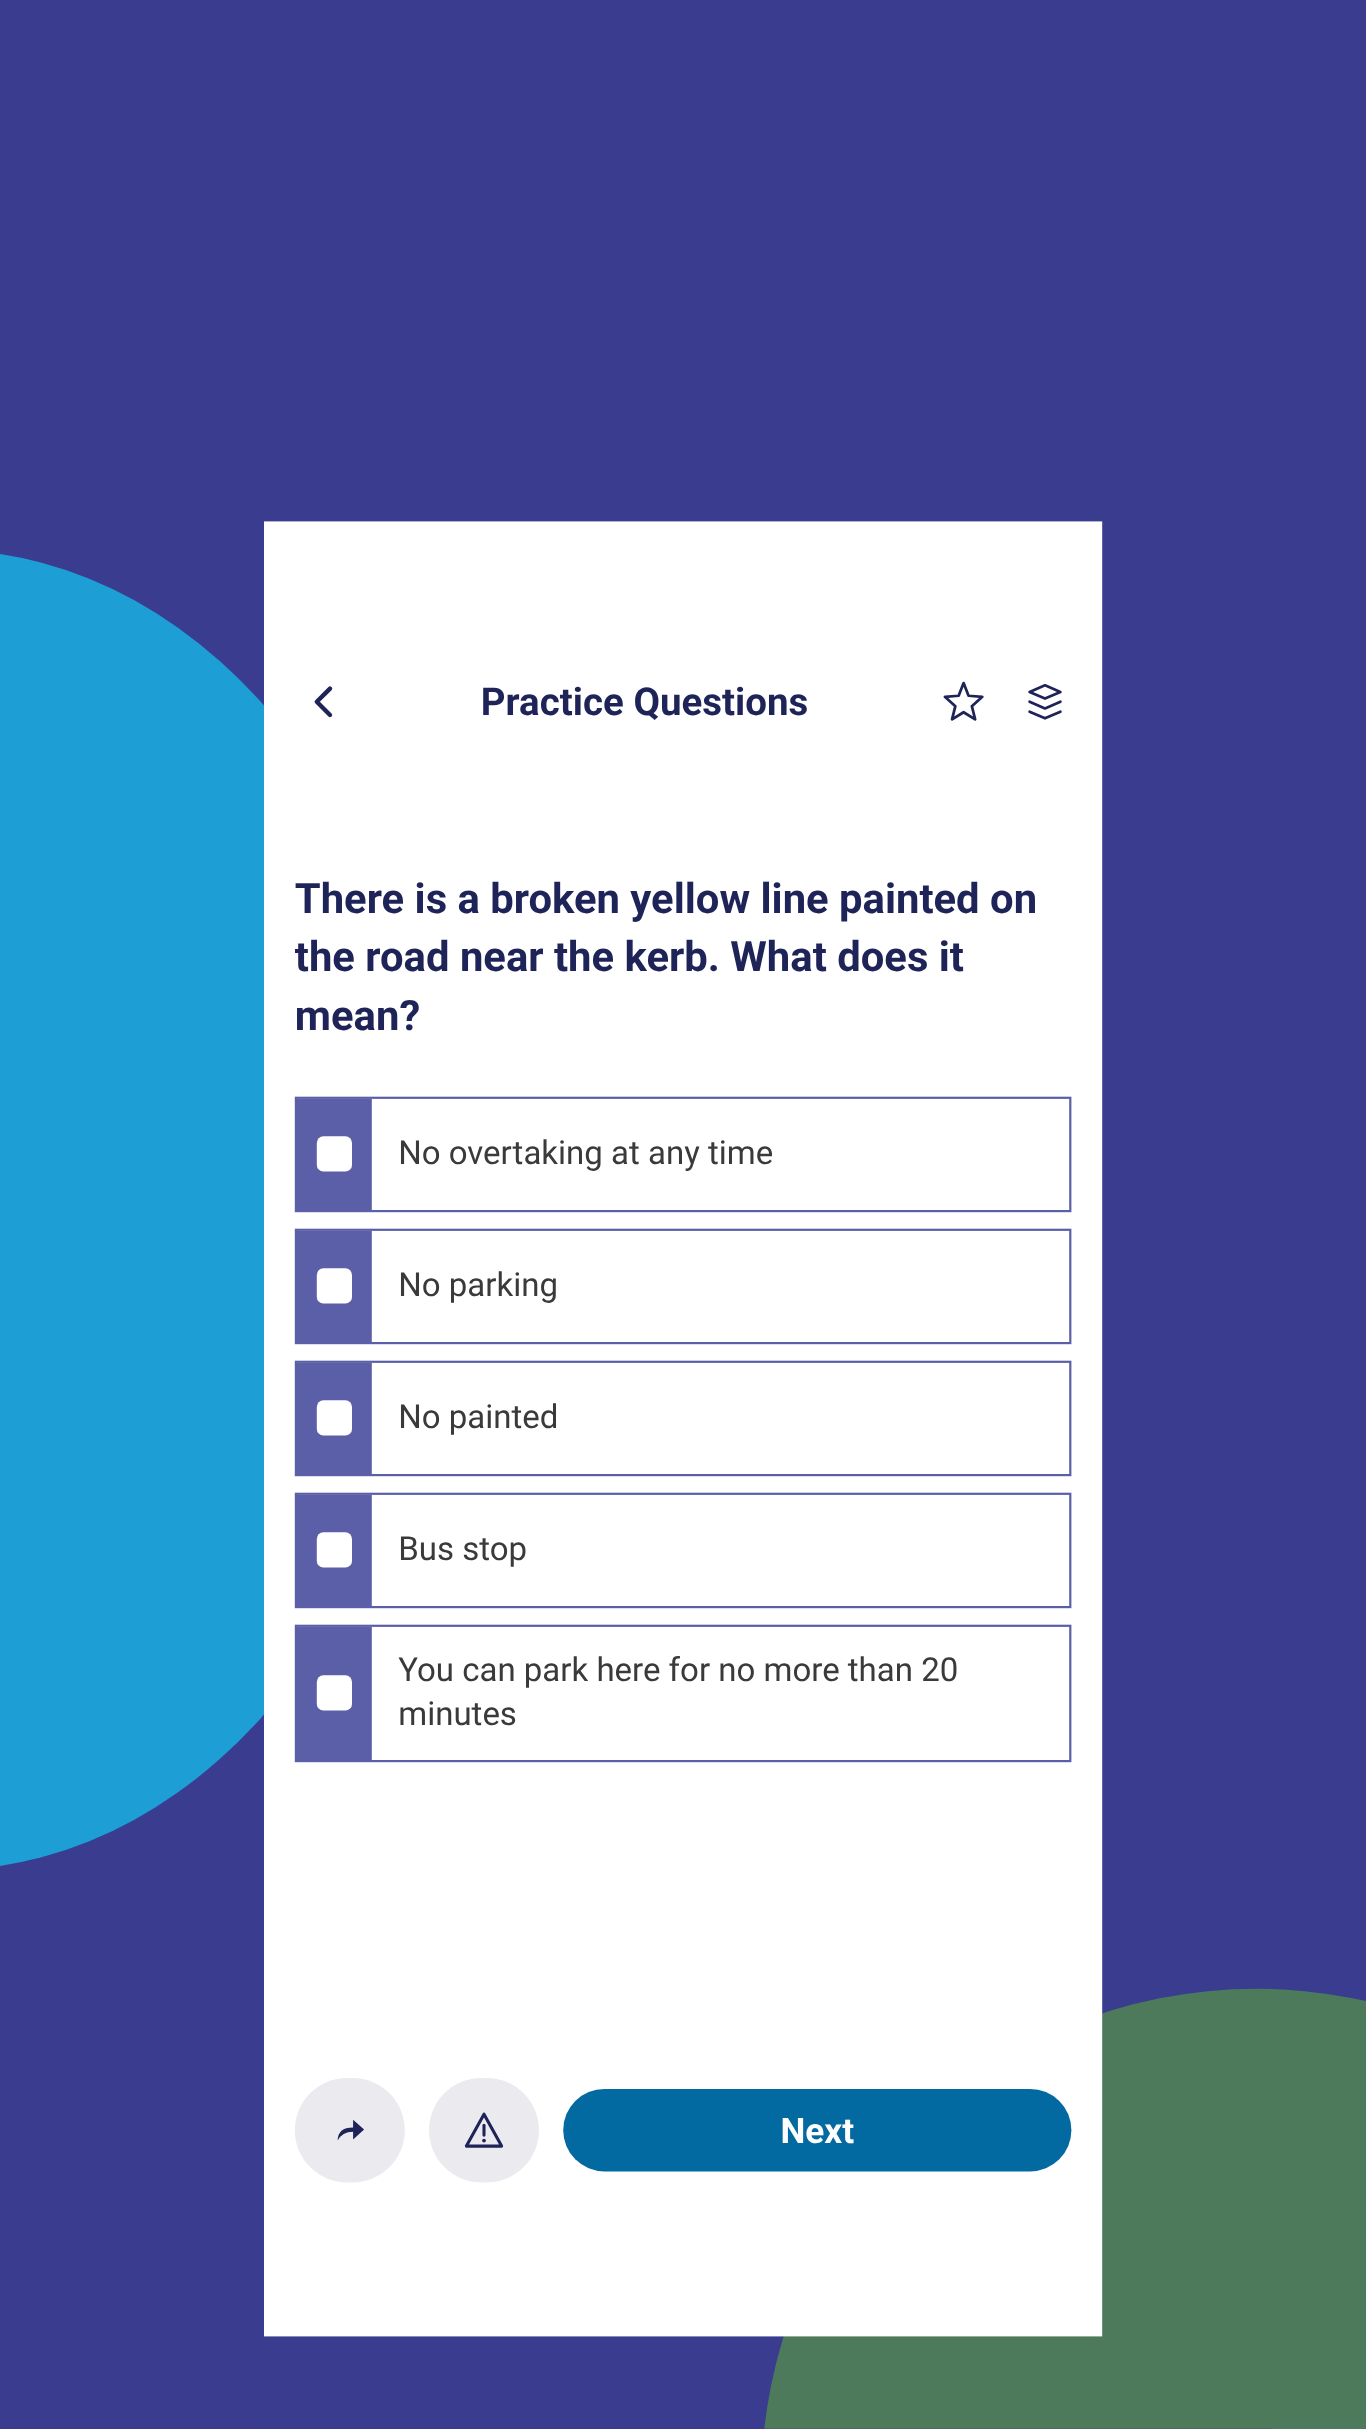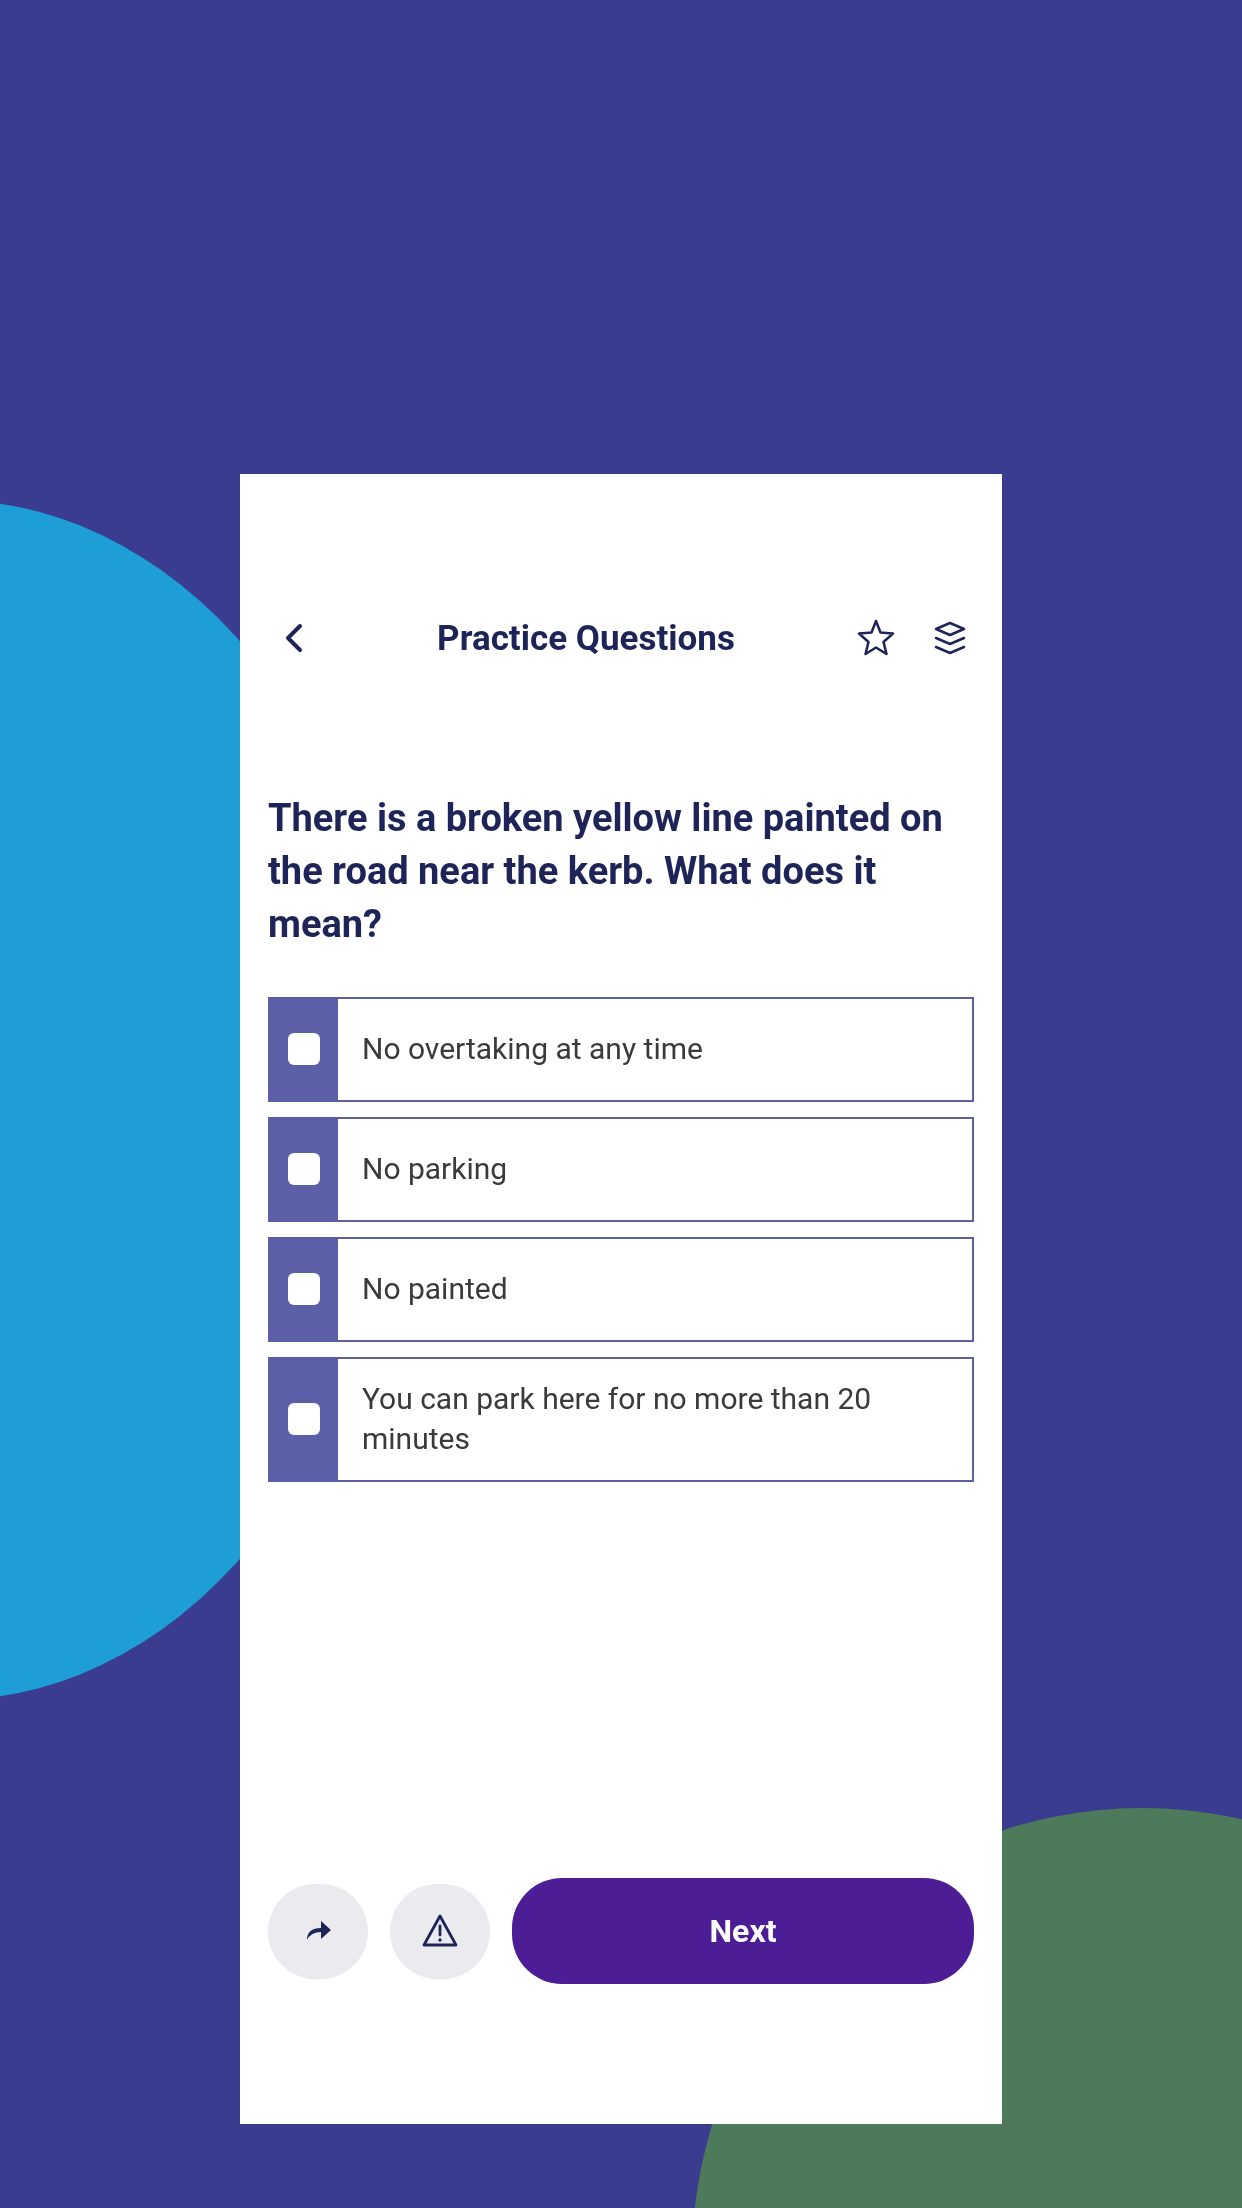--- a/index.html
+++ b/index.html
@@ -151,22 +151,22 @@
       background: #ebebef;
       border-radius: 50px;
       display: flex;
       align-items: center;
       justify-content: center;
       cursor: pointer;
     }
     
     .next-btn {
       flex: 1;
-      height: 106px;
-      background: #4c1d95;
+      height: 75px;
+      background: #0369a1;
       border-radius: 50px;
       display: flex;
       align-items: center;
       justify-content: center;
       font-size: 32px;
       font-weight: 700;
       color: #ffffff;
       cursor: pointer;
     }
   </style>
@@ -220,20 +220,26 @@
         <div class="option-label">No parking</div>
       </div>
 
       <div class="option">
         <div class="option-checkbox-wrap">
           <div class="option-checkbox"></div>
         </div>
         <div class="option-label">No painted</div>
       </div>
 
+      <div class="option">
+        <div class="option-checkbox-wrap">
+          <div class="option-checkbox"></div>
+        </div>
+        <div class="option-label">Bus stop</div>
+      </div>
 
       <div class="option">
         <div class="option-checkbox-wrap">
           <div class="option-checkbox"></div>
         </div>
         <div class="option-label">You can park here for no more than 20 minutes</div>
       </div>
 
     </div>
   </div>

